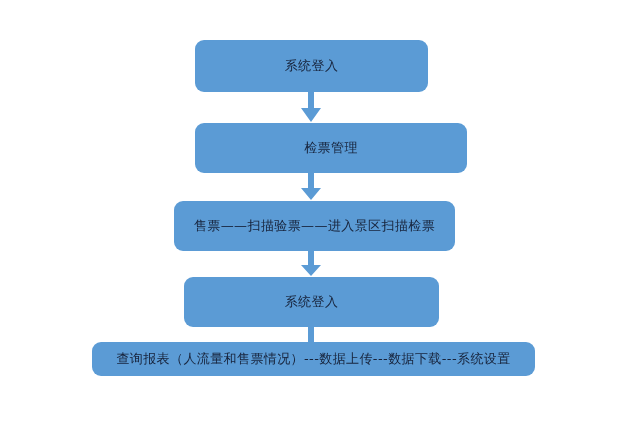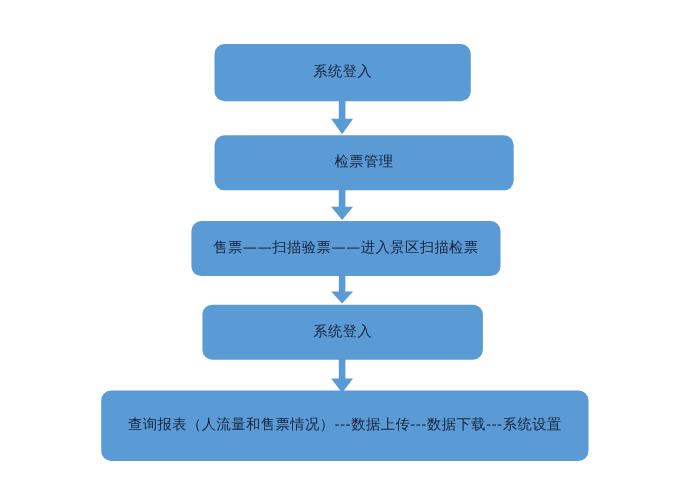--- a/index.html
+++ b/index.html
@@ -37,21 +37,21 @@
   }
   .node-label {
     display: inline-block;
     padding: 0 6px;
   }
   
   #node-login      { left: 195px; top: 40px;  width: 233px; height: 52px; }
   #node-ticketmgmt { left: 195px; top: 123px; width: 272px; height: 50px; }
   #node-ticketflow { left: 174px; top: 201px; width: 281px; height: 50px; }
   #node-datamgmt   { left: 184px; top: 277px; width: 255px; height: 50px; }
-  #node-datafuncs  { left: 92px;  top: 355px; width: 443px; height: 64px; }
+  #node-datafuncs  { left: 92px;  top: 342px; width: 443px; height: 34px; }
 
   .connector {
     position: absolute;
     width: 28px;
   }
   #conn-1 { left: 297px; top: 89px;  height: 35px; }
   #conn-2 { left: 297px; top: 172px; height: 30px; }
   #conn-3 { left: 297px; top: 250px; height: 28px; }
   #conn-4 { left: 297px; top: 326px; height: 33px; }
   .connector svg { display: block; width: 100%; height: 100%; }

